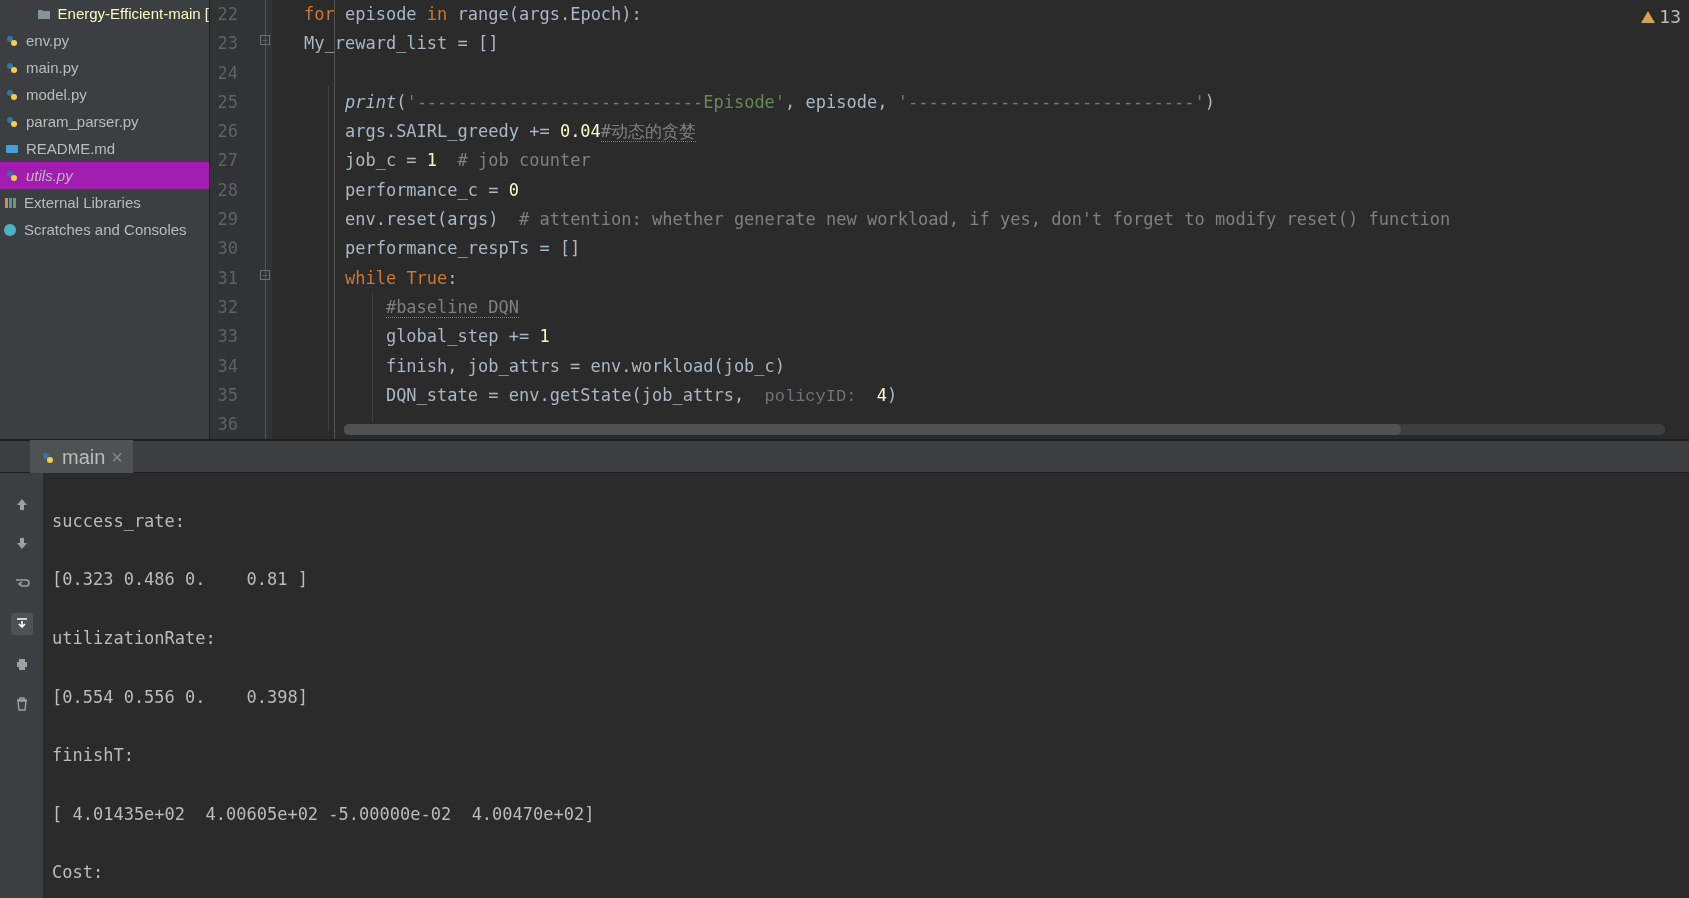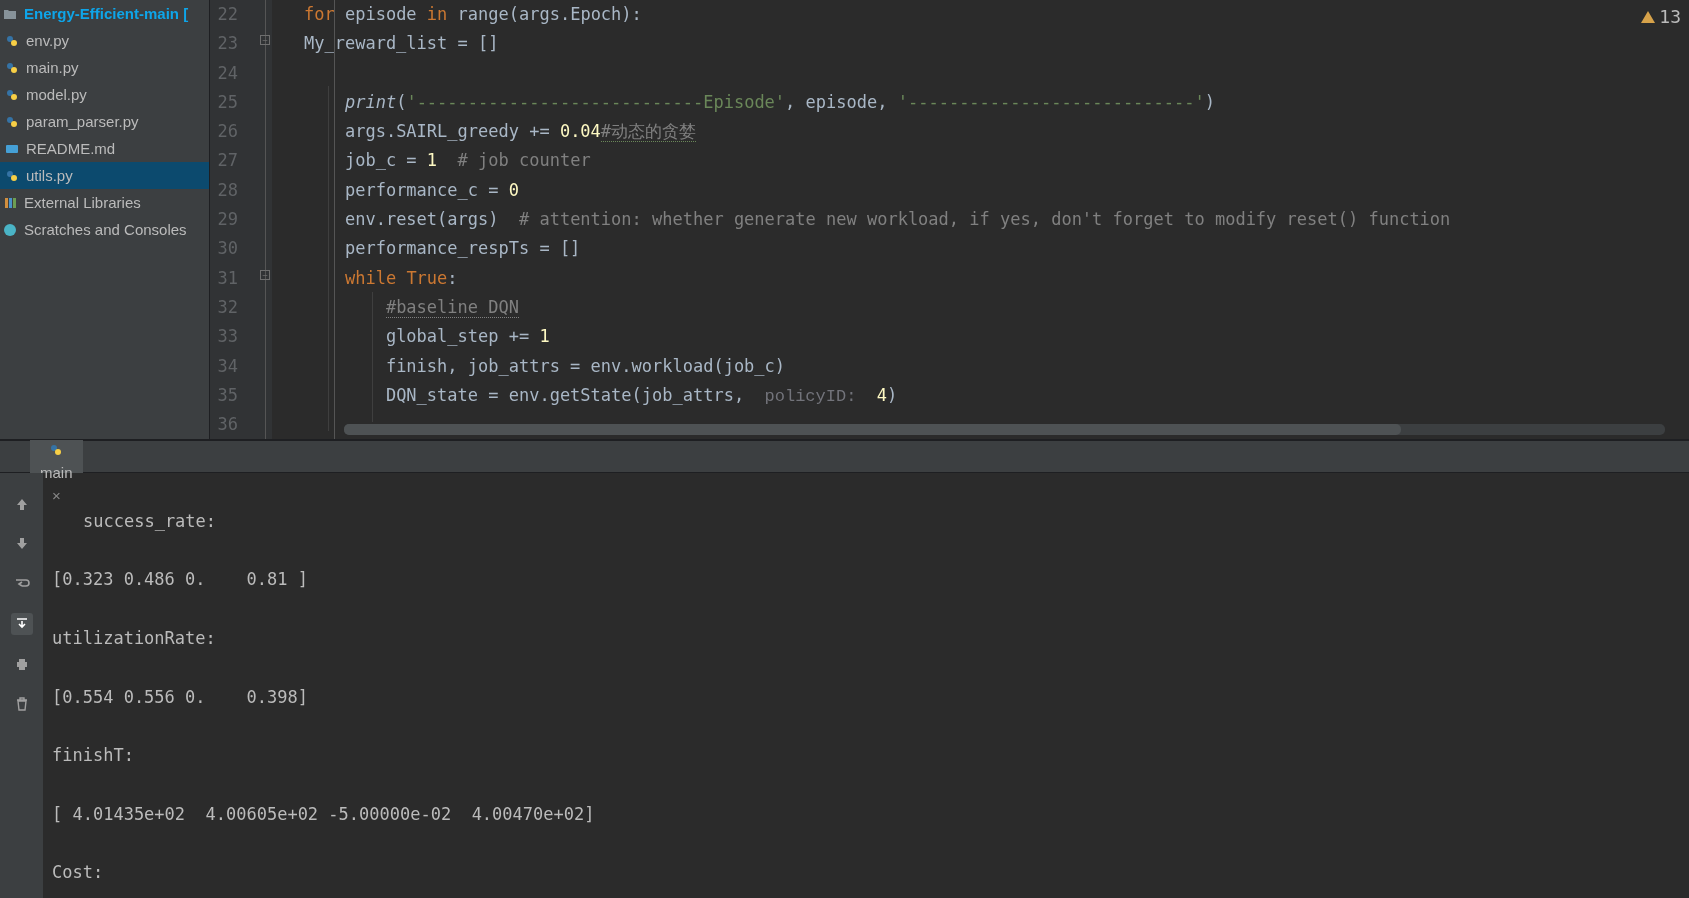--- a/index.html
+++ b/index.html
@@ -27,22 +27,22 @@
   display: flex;
   align-items: center;
   height: 27px;
   padding-left: 4px;
   font-family: -apple-system, "Segoe UI", sans-serif;
   font-size: 15px;
   color: #bbbbbb;
   white-space: nowrap;
   gap: 6px;
 }
-.tree-row.selected { background: #0c4a6e; }
-.tree-row.root { font-weight: bold; color: #0ea5e9; }
+.tree-row.selected { background: #a21caf; font-style: italic; }
+.tree-row.root { font-weight: normal; color: #fef9c3; justify-content: flex-end; }
 .tree-icon { width: 16px; height: 16px; display: inline-flex; align-items: center; justify-content: center; flex-shrink: 0; }
 .indent-1 { }
 .indent-top { padding-left: 2px; }
 .editor {
   flex: 1;
   display: flex;
   background: #2b2b2b;
   position: relative;
   justify-content: center;
 }
@@ -157,24 +157,23 @@
   padding-left: 30px;
 }
 .run-tab {
   height: 33px;
   display: flex;
   align-items: center;
   gap: 6px;
   padding: 0 10px;
   color: #bbb;
   font-family: -apple-system, "Segoe UI", sans-serif;
-  font-size: 15px;
+  font-size: 20px;
   background: #4e5254;
   border-top: 2px solid transparent;
-  flex-direction: column;
 }
 .run-body {
   flex: 1;
   display: flex;
 }
 .run-gutter {
   width: 44px;
   background: #3c3f41;
   display: flex;
   flex-direction: column;
@@ -407,21 +406,21 @@
             <rect x="5" y="11" width="6" height="3" fill="#a0a0a0"></rect>
           </svg>
         </div>
       <div class="tool">
           <svg width="16" height="16" viewBox="0 0 16 16">
             <path d="M4 5 h8 l-1 9 h-6 z M3 4 h10 M6 2 h4 v2 h-4 z" fill="none" stroke="#a0a0a0" stroke-width="1.4"></path>
           </svg>
         </div>
     </div>
     <div class="console">
-<span style="display: block; margin-left: 31px;">success_rate:</span>
+<span style="display: block;">success_rate:</span>
 <span style="display: block;">[0.323 0.486 0.    0.81 ]</span>
 <span style="display: block;">utilizationRate:</span>
 <span style="display: block;">[0.554 0.556 0.    0.398]</span>
 <span style="display: block;">finishT:</span>
 <span style="display: block;">[ 4.01435e+02  4.00605e+02 -5.00000e-02  4.00470e+02]</span>
 <span style="display: block;">Cost:</span>
 
 <span style="display: block;"></span>
 
       

